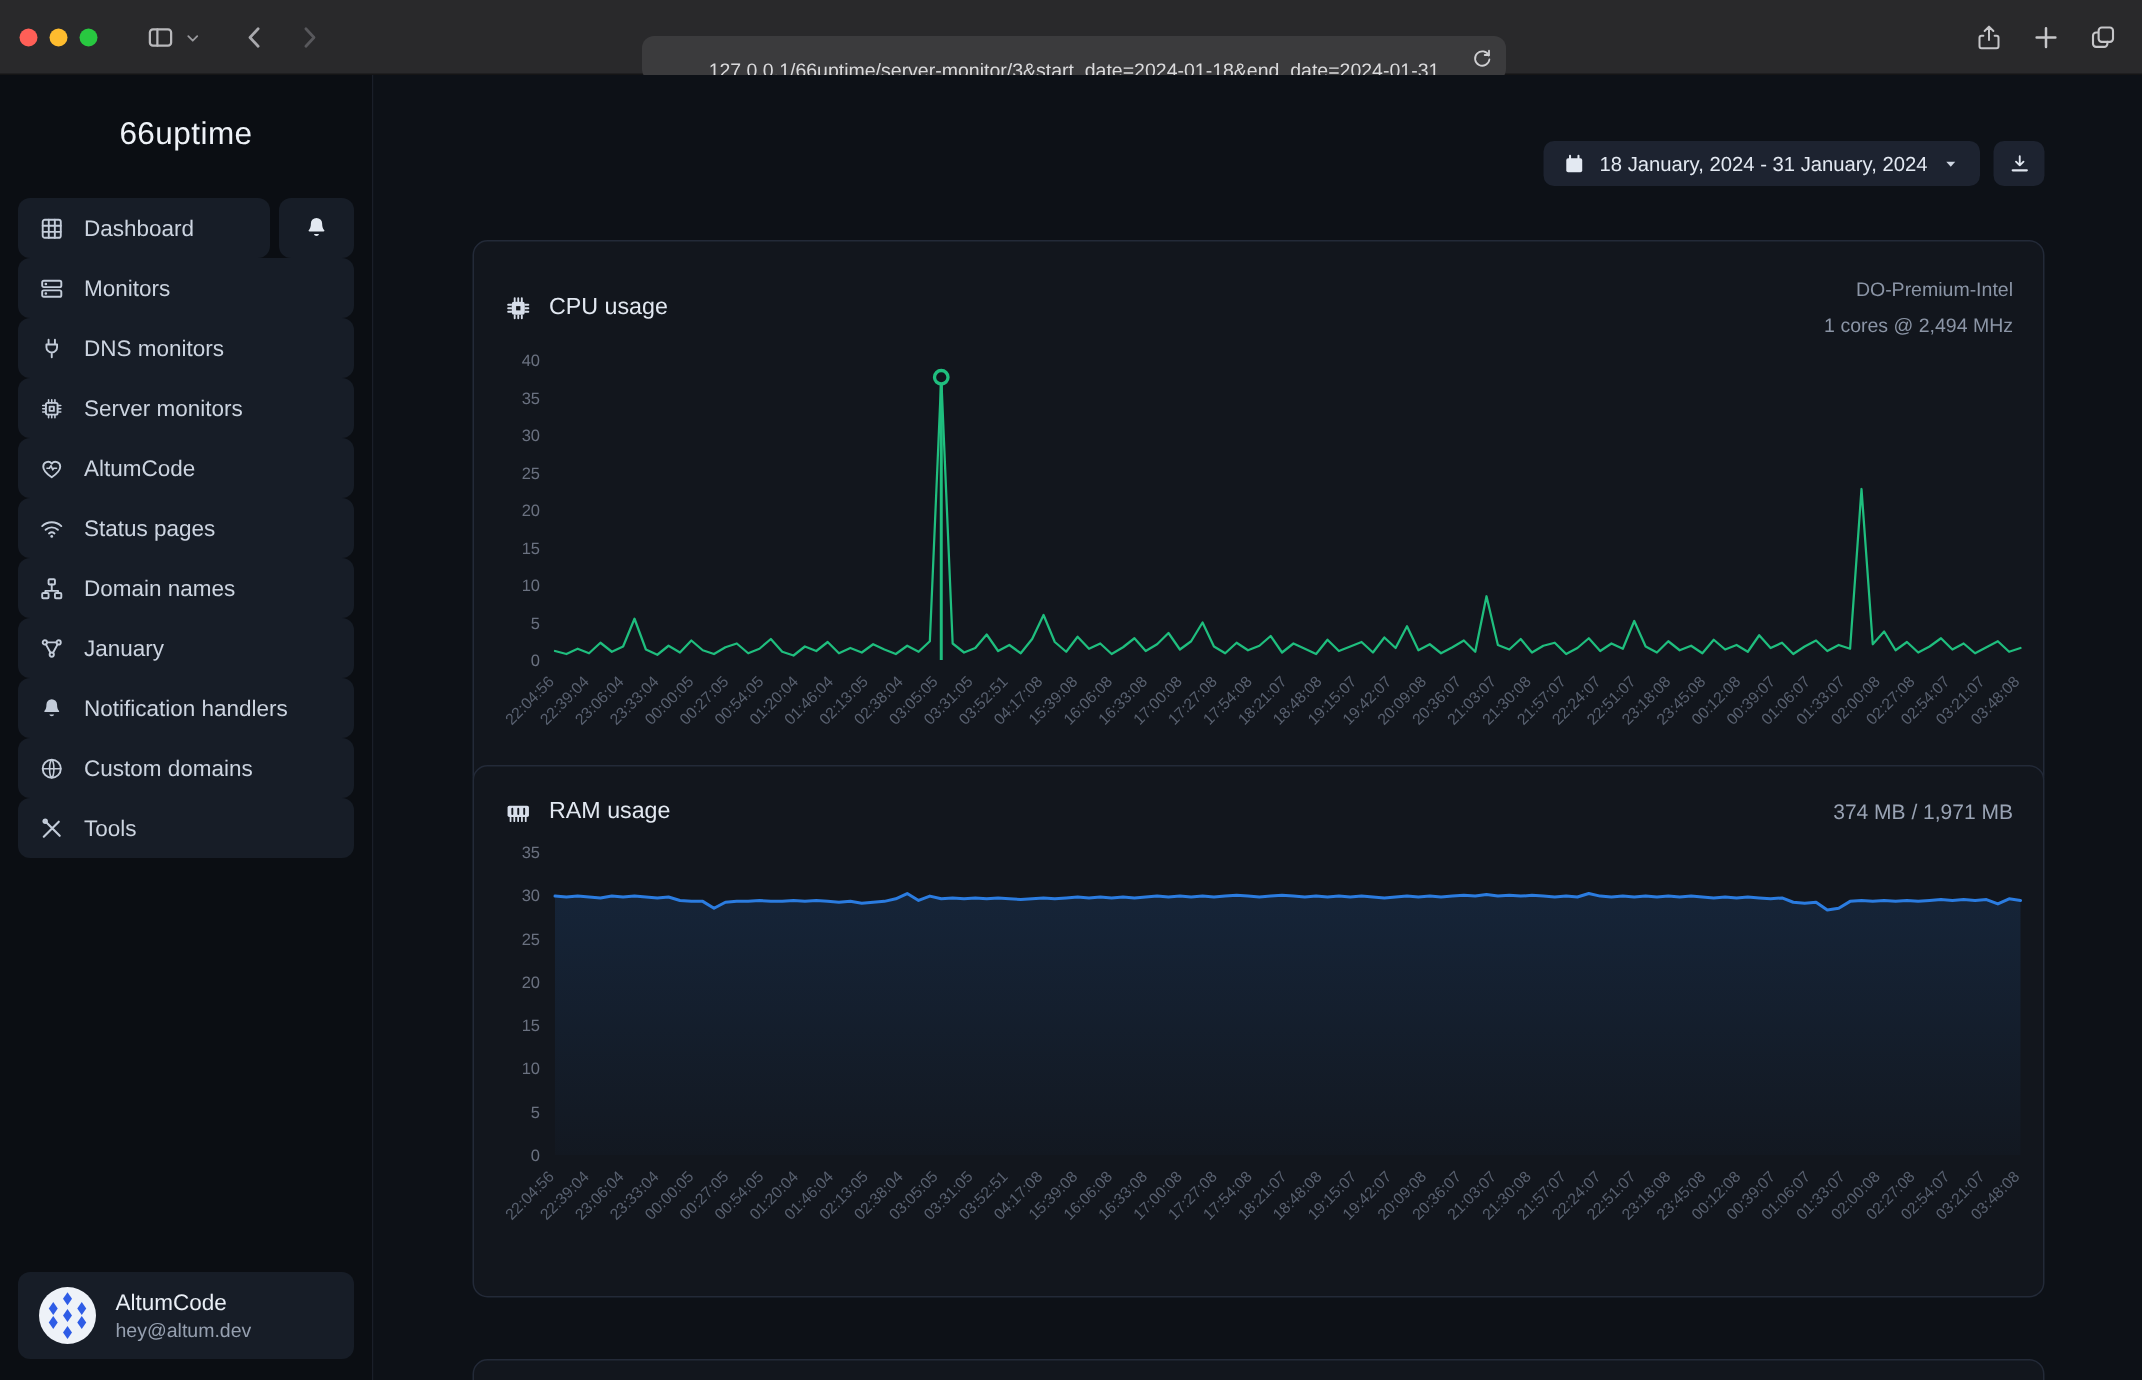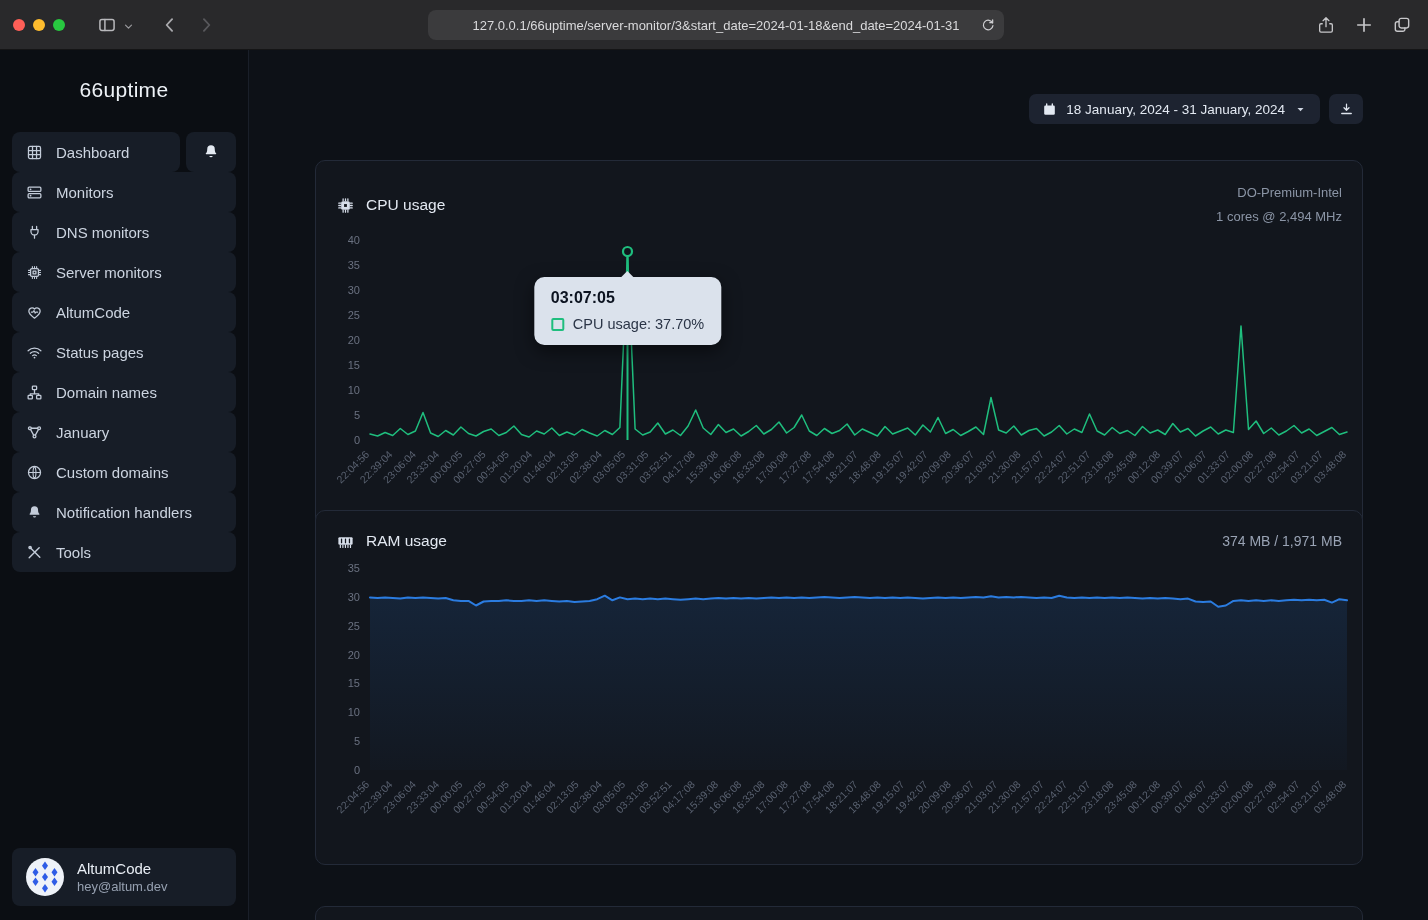--- a/index.html
+++ b/index.html
@@ -5,22 +5,22 @@
   *{box-sizing:border-box;margin:0;padding:0}
   html,body{width:1428px;height:920px;overflow:hidden;background:#000;
     font-family:"Liberation Sans","DejaVu Sans",sans-serif;-webkit-font-smoothing:antialiased}
 
   
   .chrome{position:relative;height:50px;background:#29292b;border-bottom:1px solid #151516;color:#c2c2c5}
   .lights{position:absolute;left:13px;top:19px;display:flex;gap:8px}
   .light{width:12px;height:12px;border-radius:50%}
   .chrome .cicon{position:absolute;top:15px;width:20px;height:20px;color:#b9b9bc}
   .cicon svg{width:100%;height:100%}
-  .urlbar{position:absolute;left:428px;top:10px;width:576px;height:30px;background:#3b3b3d;
-    border-radius:8px;display:flex;align-items:center;justify-content:center;color:#dadadc;font-size:13px}
+  .urlbar{position:absolute;left:428px;top:24px;width:576px;height:30px;background:#3b3b3d;
+    border-radius:8px;display:flex;align-items:flex-end;justify-content:center;color:#dadadc;font-size:13px}
   .urlbar .reload{position:absolute;right:8px;top:7px;width:16px;height:16px;color:#cfcfd2}
   .chrome-right{position:absolute;right:16px;top:15px;display:flex;gap:18px}
   .chrome-right .cicon2{width:20px;height:20px;color:#c6c6c9}
   .cicon2 svg{width:100%;height:100%}
 
   
   .app{display:flex;height:870px;background:#0d1016}
   .sidebar{position:relative;width:249px;background:#0b0e13;border-right:1px solid #1a1f29;flex:none}
   .brand{margin-top:28px;text-align:center;color:#eef2f7;font-size:21px;font-weight:500;letter-spacing:.3px}
   .nav{margin:30px 12px 0;display:flex;flex-direction:column;}
@@ -186,31 +186,31 @@
         <span class="nicon"><svg viewBox="0 0 24 24" fill="none" stroke="currentColor" stroke-width="1.8" stroke-linecap="round" stroke-linejoin="round">
               <circle cx="5.5" cy="6" r="2"></circle>
               <circle cx="18.5" cy="6" r="2"></circle>
               <circle cx="12" cy="17.5" r="2"></circle>
               <path d="M7.5 6h9M6.5 7.9l4.3 7.8M17.5 7.9l-4.3 7.8"></path>
             </svg></span>
         <span>January</span>
       </div>
       <div class="nav-item">
         <span class="nicon"><svg viewBox="0 0 24 24" fill="none" stroke="currentColor" stroke-width="1.8" stroke-linecap="round" stroke-linejoin="round">
+              <path fill="currentColor" stroke="none" d="M12 3a5 5 0 0 0-5 5c0 3.2-.7 4.6-1.8 5.8-.5.5-.2 1.2.6 1.2h12.4c.8 0 1.1-.7.6-1.2C17.7 12.6 17 11.2 17 8a5 5 0 0 0-5-5z"></path>
+              <path fill="currentColor" stroke="none" d="M9.7 17.3a2.4 2.4 0 0 0 4.6 0z"></path>
+            </svg></span>
+        <span>Notification handlers</span>
+      </div>
+      <div class="nav-item">
+        <span class="nicon"><svg viewBox="0 0 24 24" fill="none" stroke="currentColor" stroke-width="1.8" stroke-linecap="round" stroke-linejoin="round">
               <circle cx="12" cy="12" r="8.5"></circle>
               <path d="M3.5 12h17M12 3.5c2.7 2.3 2.7 14.7 0 17-2.7-2.3-2.7-14.7 0-17z" stroke-width="1.5"></path>
             </svg></span>
         <span>Custom domains</span>
-      </div>
-      <div class="nav-item">
-        <span class="nicon"><svg viewBox="0 0 24 24" fill="none" stroke="currentColor" stroke-width="1.8" stroke-linecap="round" stroke-linejoin="round">
-              <path fill="currentColor" stroke="none" d="M12 3a5 5 0 0 0-5 5c0 3.2-.7 4.6-1.8 5.8-.5.5-.2 1.2.6 1.2h12.4c.8 0 1.1-.7.6-1.2C17.7 12.6 17 11.2 17 8a5 5 0 0 0-5-5z"></path>
-              <path fill="currentColor" stroke="none" d="M9.7 17.3a2.4 2.4 0 0 0 4.6 0z"></path>
-            </svg></span>
-        <span>Notification handlers</span>
       </div>
       <div class="nav-item">
         <span class="nicon"><svg viewBox="0 0 24 24" fill="none" stroke="currentColor" stroke-width="1.8" stroke-linecap="round" stroke-linejoin="round">
               <path d="M4.5 19.5L18.6 5.4M5.4 4.5l14.1 14.1" stroke-width="2"></path>
               <circle cx="5.8" cy="4.9" r="1.7"></circle>
             </svg></span>
         <span>Tools</span>
       </div>
     </nav>
     <div class="profile">
@@ -318,27 +318,20 @@
           <text x="913.6904761904761" y="230" text-anchor="end" class="tick xtick" transform="rotate(-45 913.6904761904761 230)">01:33:07</text>
           <text x="936.952380952381" y="230" text-anchor="end" class="tick xtick" transform="rotate(-45 936.952380952381 230)">02:00:08</text>
           <text x="960.2142857142858" y="230" text-anchor="end" class="tick xtick" transform="rotate(-45 960.2142857142858 230)">02:27:08</text>
           <text x="983.4761904761904" y="230" text-anchor="end" class="tick xtick" transform="rotate(-45 983.4761904761904 230)">02:54:07</text>
           <text x="1006.7380952380952" y="230" text-anchor="end" class="tick xtick" transform="rotate(-45 1006.7380952380952 230)">03:21:07</text>
           <text x="1030" y="230" text-anchor="end" class="tick xtick" transform="rotate(-45 1030 230)">03:48:08</text>
           <polyline points="53.0,209.0 60.6,211.0 68.1,207.5 75.7,210.5 83.3,203.5 90.9,209.5 98.4,206.0 106.0,187.5 113.6,208.0 121.2,211.5 128.7,205.5 136.3,210.0 143.9,202.0 151.5,208.5 159.0,211.0 166.6,206.5 174.2,204.0 181.8,210.5 189.3,207.5 196.9,201.0 204.5,209.5 212.0,212.0 219.6,206.0 227.2,209.0 234.8,203.0 242.3,210.5 249.9,207.0 257.5,210.0 265.1,204.5 272.6,208.0 280.2,211.0 287.8,205.5 295.4,209.5 302.9,202.5 310.5,26.5 318.1,204.0 325.7,210.0 333.2,207.0 340.8,198.0 348.4,209.0 355.9,205.0 363.5,210.5 371.1,201.0 378.7,185.0 386.2,203.0 393.8,209.5 401.4,199.5 409.0,207.5 416.5,204.0 424.1,211.0 431.7,206.5 439.3,200.5 446.8,209.0 454.4,204.5 462.0,197.0 469.6,208.0 477.1,202.5 484.7,190.0 492.3,206.0 499.8,210.5 507.4,203.5 515.0,208.5 522.6,205.5 530.1,199.0 537.7,210.0 545.3,204.0 552.9,207.5 560.4,211.0 568.0,201.5 575.6,209.0 583.2,206.0 590.7,203.0 598.3,210.0 605.9,200.0 613.4,207.0 621.0,192.5 628.6,208.5 636.2,204.5 643.7,210.5 651.3,206.5 658.9,202.0 666.5,209.5 674.0,172.5 681.6,205.0 689.2,208.0 696.8,201.0 704.3,210.0 711.9,205.5 719.5,203.5 727.1,211.0 734.6,207.0 742.2,200.5 749.8,209.0 757.3,204.0 764.9,207.5 772.5,189.0 780.1,206.0 787.6,210.0 795.2,202.5 802.8,208.5 810.4,205.5 817.9,210.5 825.5,201.5 833.1,208.0 840.7,205.0 848.2,209.5 855.8,198.5 863.4,207.0 871.0,203.5 878.5,211.0 886.1,206.0 893.7,202.0 901.2,209.0 908.8,205.0 916.4,207.5 924.0,101.0 931.5,204.5 939.1,196.0 946.7,208.5 954.3,203.0 961.8,210.0 969.4,206.0 977.0,200.5 984.6,208.0 992.1,204.0 999.7,210.5 1007.3,206.5 1014.9,202.5 1022.4,209.5 1030.0,207.0" fill="none" stroke="#1fbe7e" stroke-width="1.5" stroke-linejoin="round" stroke-linecap="round"></polyline>
           <line x1="310.50387596899225" y1="26.49999999999997" x2="310.50387596899225" y2="215" stroke="#1fbe7e" stroke-width="2"></line>
           <circle cx="310.50387596899225" cy="26.49999999999997" r="4.5" fill="#10141c" stroke="#1fbe7e" stroke-width="2.2"></circle>
         </svg>
-      <div class="tooltip" style="left: 311.504px;">
-        <div class="tip-time">03:07:05</div>
-        <div class="tip-row">
-          <span class="tip-swatch" style="border-color: rgb(31, 190, 126);"></span>
-          <span>CPU usage: 37.70%</span>
-        </div>
-      </div>
     </section>
 
     <section class="card card-ram">
       <div class="card-head">
         <div class="head-left">
           <span class="hicon"><svg viewBox="0 0 24 24" fill="none" stroke="currentColor" stroke-width="1.8" stroke-linecap="round" stroke-linejoin="round">
                 <rect x="3" y="6.5" width="18" height="9.5" rx="1.5" fill="currentColor" stroke="none"></rect>
                 <path d="M7 9v4.5M12 9v4.5M17 9v4.5" stroke="#12161d" stroke-width="1.6"></path>
                 <path d="M5.5 16.5v3M8.7 16.5v3M11.9 16.5v3M15.1 16.5v3M18.3 16.5v3" stroke-width="1.5"></path>
               </svg></span>

